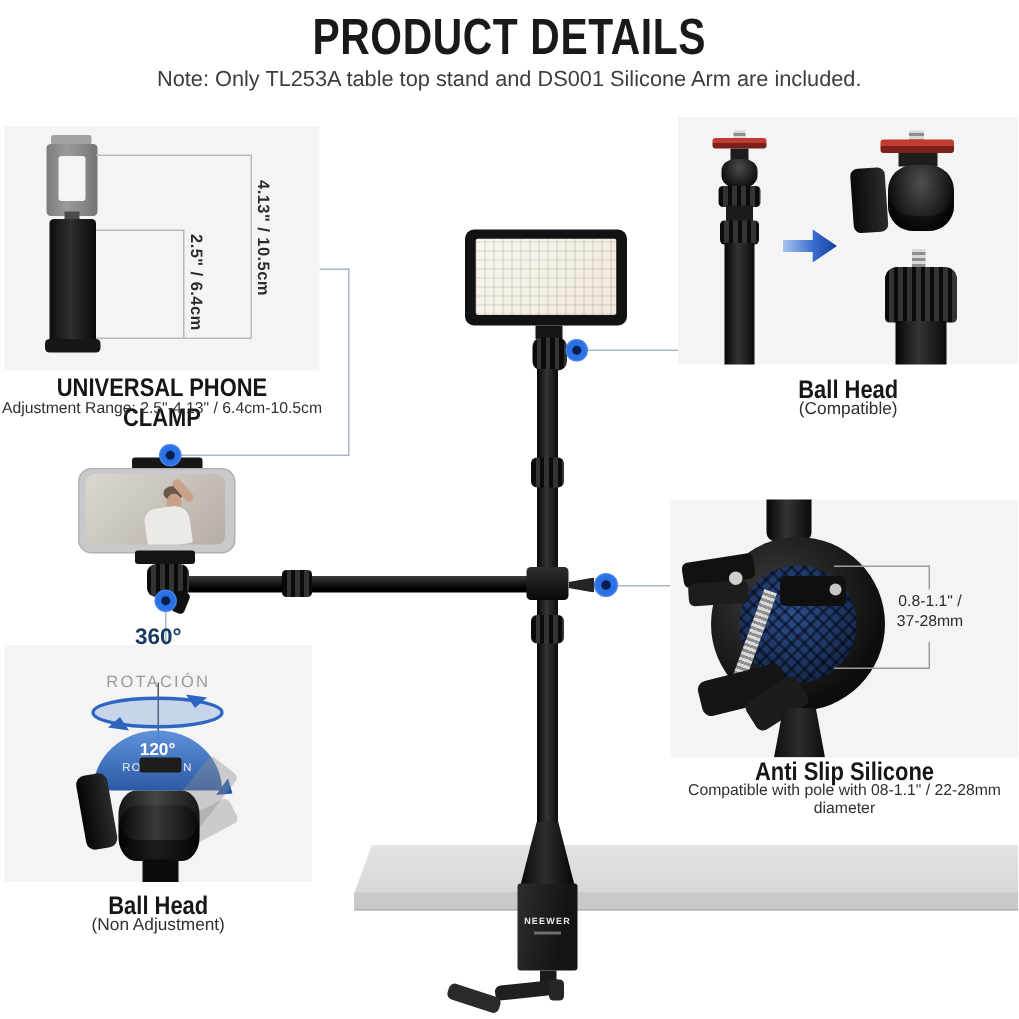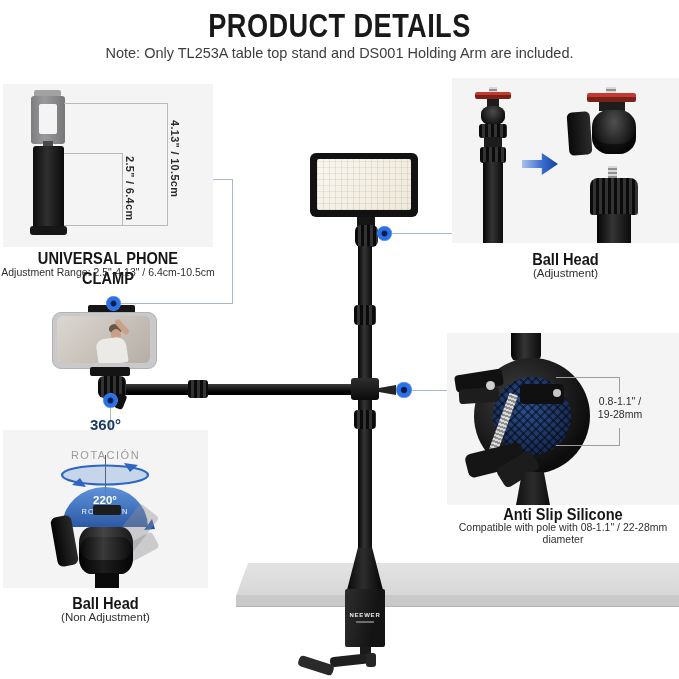--- a/index.html
+++ b/index.html
@@ -29,21 +29,21 @@
   .domelbl2{font-size:7.5px;color:#eef3fb;letter-spacing:1px;}
   .brand{font-size:6px;font-weight:700;color:#e9e9e9;letter-spacing:.8px;}
   .ghost{background:#8f8f92;opacity:.4;border-radius:4px;}
 </style>
 </head>
 <body>
 
 <div class="stage">
 
   <div class="abs title ctr">PRODUCT DETAILS</div>
-  <div class="abs note ctr">Note: Only TL253A table top stand and DS001 Holding Arm are included.</div>
+  <div class="abs note ctr">Note: Only TL253A table top stand and DS001 Silicone Arm are included.</div>
 
   <div class="abs callout" style="left:213px;top:179px;width:20px;height:1px"></div>
   <div class="abs callout" style="left:232px;top:179px;width:1px;height:125px"></div>
   <div class="abs callout" style="left:120px;top:303px;width:113px;height:1px"></div>
   <div class="abs callout" style="left:391px;top:233px;width:61px;height:1px"></div>
   <div class="abs callout" style="left:412px;top:390px;width:35px;height:1px"></div>
   <div class="abs callout" style="left:110px;top:406px;width:1px;height:26px"></div>
 
   <div class="abs graybox" style="left:3px;top:84px;width:210px;height:163px"></div>
 
@@ -79,21 +79,21 @@
 
   <div class="abs screw" style="left:606px;top:87px;width:10px;height:7px"></div>
   <div class="abs redplate" style="left:587px;top:93px;width:49px;height:9px"></div>
   <div class="abs" style="left:599px;top:102px;width:26px;height:9px;background:#1d1d1d"></div>
   <div class="abs" style="left:568px;top:112px;width:23px;height:43px;background:linear-gradient(90deg,#090909,#2c2c2c);border-radius:5px;transform:rotate(-4deg)"></div>
   <div class="abs" style="left:592px;top:110px;width:44px;height:44px;background:radial-gradient(ellipse at 50% 28%,#505050,#0c0c0c 72%);border-radius:38%;box-shadow:inset 0 -10px 0 rgba(0,0,0,.45)"></div>
   <div class="abs screw" style="left:608px;top:166px;width:9px;height:12px"></div>
   <div class="abs knurl" style="left:590px;top:178px;width:48px;height:37px;border-radius:8px 8px 3px 3px"></div>
   <div class="abs blackpart" style="left:597px;top:214px;width:34px;height:29px"></div>
   <div class="abs sect-title ctr cond" style="left:452px;top:250px;width:227px">Ball Head</div>
-  <div class="abs sect-sub ctr" style="left:452px;top:267px;width:227px;font-size:11.5px">(Adjustment)</div>
+  <div class="abs sect-sub ctr" style="left:452px;top:267px;width:227px;font-size:11.5px">(Compatible)</div>
 
   <div class="abs" style="left:310px;top:153px;width:108px;height:64px;background:#121212;border-radius:6px"></div>
   <div class="abs" style="left:317px;top:159px;width:94px;height:51px;border-radius:2px;background:
       repeating-linear-gradient(90deg,rgba(0,0,0,.07) 0 1px,transparent 1px 6px),
       repeating-linear-gradient(0deg,rgba(0,0,0,.06) 0 1px,transparent 1px 6px),
       linear-gradient(135deg,#faf6ee,#efe9da)"></div>
   <div class="abs" style="left:357px;top:217px;width:18px;height:9px;background:#161616"></div>
   <div class="abs knurl" style="left:355px;top:225px;width:23px;height:22px;border-radius:6px"></div>
   <div class="abs knob" style="left:377px;top:226px"></div>
 
@@ -146,21 +146,21 @@
     <defs>
         <linearGradient id="dg" x1="0" y1="0" x2="0" y2="1">
       <stop offset="0" stop-color="#528ad9"></stop>
           <stop offset="1" stop-color="#1b4c9f"></stop>
     </linearGradient>
       </defs>
     <path d="M7,44 A43,40 0 0 1 93,44 Z" fill="url(#dg)" fill-opacity="0.92"></path>
     <path d="M3,36 l-3,10 l11,1 z" fill="#1e55ad"></path>
     <path d="M97,36 l3,10 l-11,1 z" fill="#1e55ad"></path>
   </svg>
-  <div class="abs domelbl1 ctr" style="left:55px;top:494px;width:100px">220°</div>
+  <div class="abs domelbl1 ctr" style="left:55px;top:494px;width:100px">120°</div>
   <div class="abs domelbl2 ctr" style="left:55px;top:507px;width:100px">ROTACIÓN</div>
   <div class="abs ghost" style="left:122px;top:505px;width:24px;height:52px;transform:rotate(38deg)"></div>
   <div class="abs ghost" style="left:128px;top:528px;width:18px;height:42px;transform:rotate(62deg)"></div>
   <div class="abs" style="left:93px;top:505px;width:28px;height:10px;background:#1d1d1d;border-radius:2px"></div>
   <div class="abs" style="left:54px;top:516px;width:21px;height:50px;background:linear-gradient(90deg,#050505,#2b2b2b);border-radius:6px;transform:rotate(-10deg)"></div>
   <div class="abs" style="left:79px;top:527px;width:54px;height:47px;border-radius:12px/16px;background:linear-gradient(90deg,#060606,#3a3a3a 45%,#0a0a0a);box-shadow:inset 0 10px 0 rgba(255,255,255,.06),inset 0 -14px 0 rgba(0,0,0,.5)"></div>
   <div class="abs" style="left:95px;top:573px;width:24px;height:15px;background:#0b0b0b"></div>
   <div class="abs sect-title ctr cond" style="left:3px;top:594px;width:205px">Ball Head</div>
   <div class="abs sect-sub ctr" style="left:3px;top:611px;width:205px;font-size:11.5px">(Non Adjustment)</div>
 
@@ -180,18 +180,18 @@
   <div class="abs" style="left:466px;top:448px;width:58px;height:24px;background:#151515;border-radius:6px;transform:rotate(-14deg)"></div>
   <div class="abs" style="left:498px;top:458px;width:40px;height:22px;background:#1c1c1c;border-radius:5px;transform:rotate(-32deg)"></div>
   <div class="abs" style="left:516px;top:472px;width:34px;height:33px;background:linear-gradient(90deg,#101010,#2c2c2c 50%,#0c0c0c);clip-path:polygon(18% 0,82% 0,100% 100%,0 100%)"></div>
 
   <div class="abs dimline" style="left:556px;top:377px;width:64px;height:1px;background:#9d9d9d"></div>
   <div class="abs dimline" style="left:619px;top:377px;width:1px;height:16px;background:#9d9d9d"></div>
   <div class="abs dimline" style="left:619px;top:428px;width:1px;height:18px;background:#9d9d9d"></div>
   <div class="abs dimline" style="left:556px;top:445px;width:64px;height:1px;background:#9d9d9d"></div>
   <div class="abs ctr" style="left:583px;top:395px;width:74px;font-size:10.5px;color:#2b2b2b;line-height:13px">
     <div>0.8-1.1" /</div>
-    <div>19-28mm</div>
+    <div>37-28mm</div>
   </div>
   <div class="abs sect-title ctr cond" style="left:447px;top:505px;width:232px">Anti Slip Silicone</div>
   <div class="abs sect-sub ctr" style="left:440px;top:521px;width:246px">Compatible with pole with 08-1.1" / 22-28mm diameter</div>
 
 </div>
 
 </body></html>

